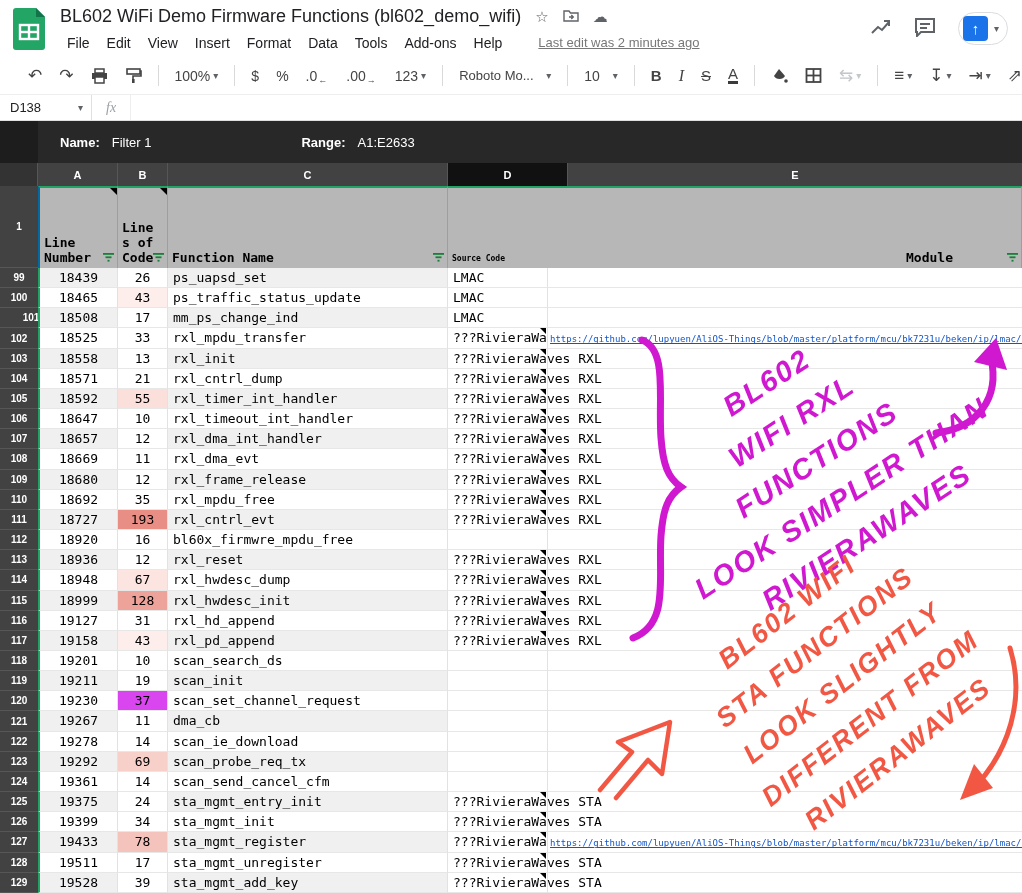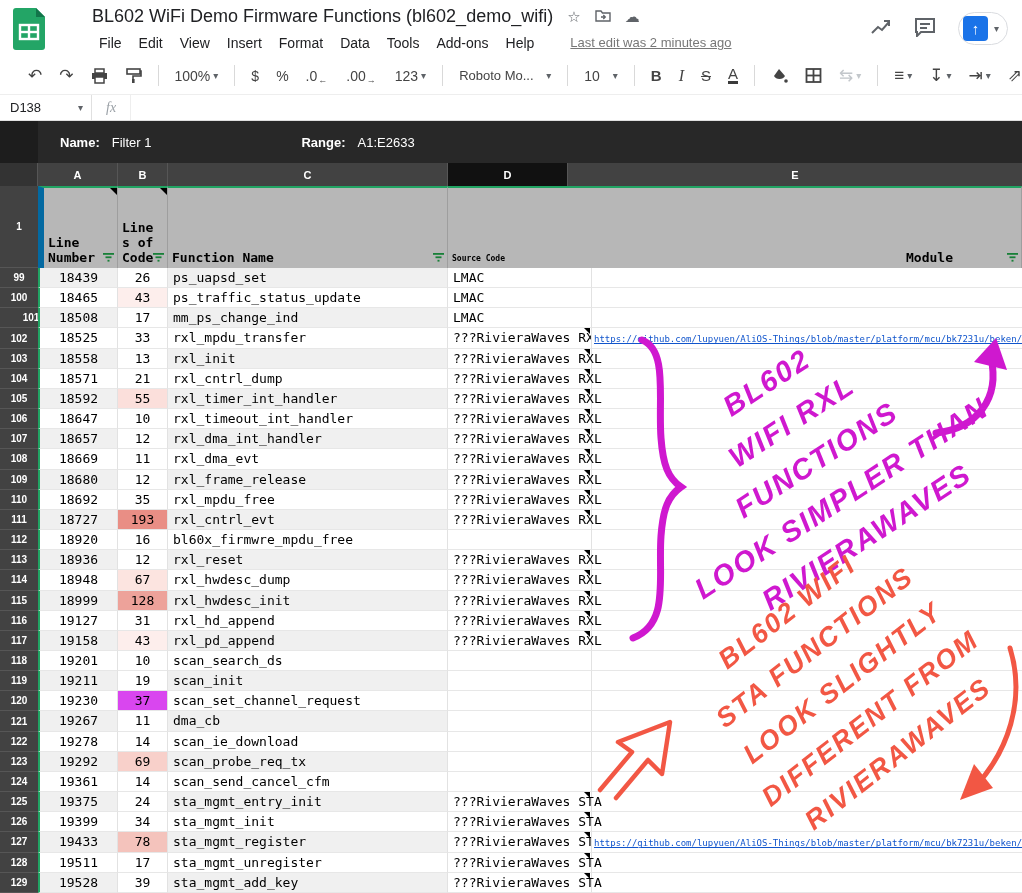--- a/index.html
+++ b/index.html
@@ -1,21 +1,21 @@
 <!DOCTYPE html>
 <html><head>
 <meta charset="utf-8">
 <style>
   * { margin:0; padding:0; box-sizing:border-box; }
   html,body { width:1022px; height:893px; overflow:hidden; background:#fff;
               font-family:"Liberation Sans", sans-serif; }
   .app { position:relative; width:1022px; height:893px; }
 
   
-  .titlebar { height:57px; display:flex; align-items:center; padding-left:12px;gap:32px; }
+  .titlebar { height:57px; display:flex; align-items:center; padding-left:12px; }
   .logo { width:34px; height:44px; margin-right:14px; flex:none; }
   .head-main { flex:1; min-width:0; }
   .title-row { display:flex; align-items:center; gap:14px; height:28px; }
   .doc-title { font-size:18px; color:#202124; white-space:nowrap; }
   .title-ico { color:#5f6368; font-size:15px; cursor:pointer; }
   .menu-row { display:flex; align-items:center; gap:3px; height:24px; }
   .menu-item { font-size:14px; color:#202124; padding:2px 7px; border-radius:3px; cursor:pointer; }
   .last-edit { font-size:13px; color:#777; text-decoration:underline; margin-left:26px; white-space:nowrap; }
   .head-right { display:flex; align-items:center; gap:22px; padding-right:14px; }
   .pill-btn { display:flex; align-items:center; gap:6px; border:1px solid #dadce0;
@@ -63,37 +63,37 @@
 
   
   .grid { position:relative; height:707px; font-family:"DejaVu Sans Mono","Liberation Mono",monospace; }
   .hrow { display:flex; height:82px; }
   .rownum { width:38px; flex:none; background:#424242; color:#fff; font-size:10px; font-weight:bold;
             display:flex; align-items:center; justify-content:center;
             font-family:"Liberation Sans",sans-serif; border-bottom:1px solid #565656; cursor:pointer; }
   .hcell { background:#b7b7b7; border-top:2px solid #21a463; border-right:1px solid #9e9e9e;
            position:relative; display:flex; align-items:flex-end; padding:3px 4px;
            font-size:13px; font-weight:bold; color:#000; line-height:15px; cursor:pointer; }
-  .hA { width:80px; border-left:6px solid #0369a1; }
+  .hA { width:80px; border-left:2px solid #0369a1; }
   .hA .txt { width:68px; }
   .hB { width:50px; } .hB .txt { width:38px; overflow-wrap:anywhere; }
   .hC { width:280px; } .hD { width:120px; } .hE { flex:1; }
   .hE .src { font-size:8px; line-height:10px; padding-bottom:1px; }
   .ficon { position:absolute; right:3px; bottom:6px; }
   .tri { position:absolute; top:0; right:0; width:0; height:0;
          border-top:7px solid #000; border-left:7px solid transparent; }
 
   .row { display:flex; height:20.16px; }
   .row.band .cell { background:#f0f0f0; }
   .cell { border-right:1px solid #e2e2e2; border-bottom:1px solid #e7e7e7; font-size:13px;
           color:#000; line-height:19px; white-space:nowrap; background:#fff; cursor:cell; }
   .cA { width:80px; text-align:center; border-left:2px solid #21a463; }
   .cB { width:50px; text-align:center; }
   .cC { width:280px; padding-left:5px; overflow:hidden; }
-  .cD { width:144px; padding-left:5px; position:relative; z-index:2; background:transparent !important; }
+  .cD { width:100px; padding-left:5px; position:relative; z-index:2; background:transparent !important; }
   .cD.clip { overflow:hidden; }
   .cD .tri { border-top:6px solid #000; border-left:6px solid transparent; right:1px; }
   .cE { flex:1; overflow:hidden; padding-left:2px; background:transparent !important; }
   .cE a { font-size:9px; color:#1155cc; text-decoration:underline; line-height:20px; }
 
   
   .annotations { position:absolute; left:0; top:0; width:1022px; height:893px;
                  pointer-events:none; z-index:10; }
   .hand { font-family:"Liberation Sans",sans-serif; font-weight:bold; font-style:italic; }
 </style>

